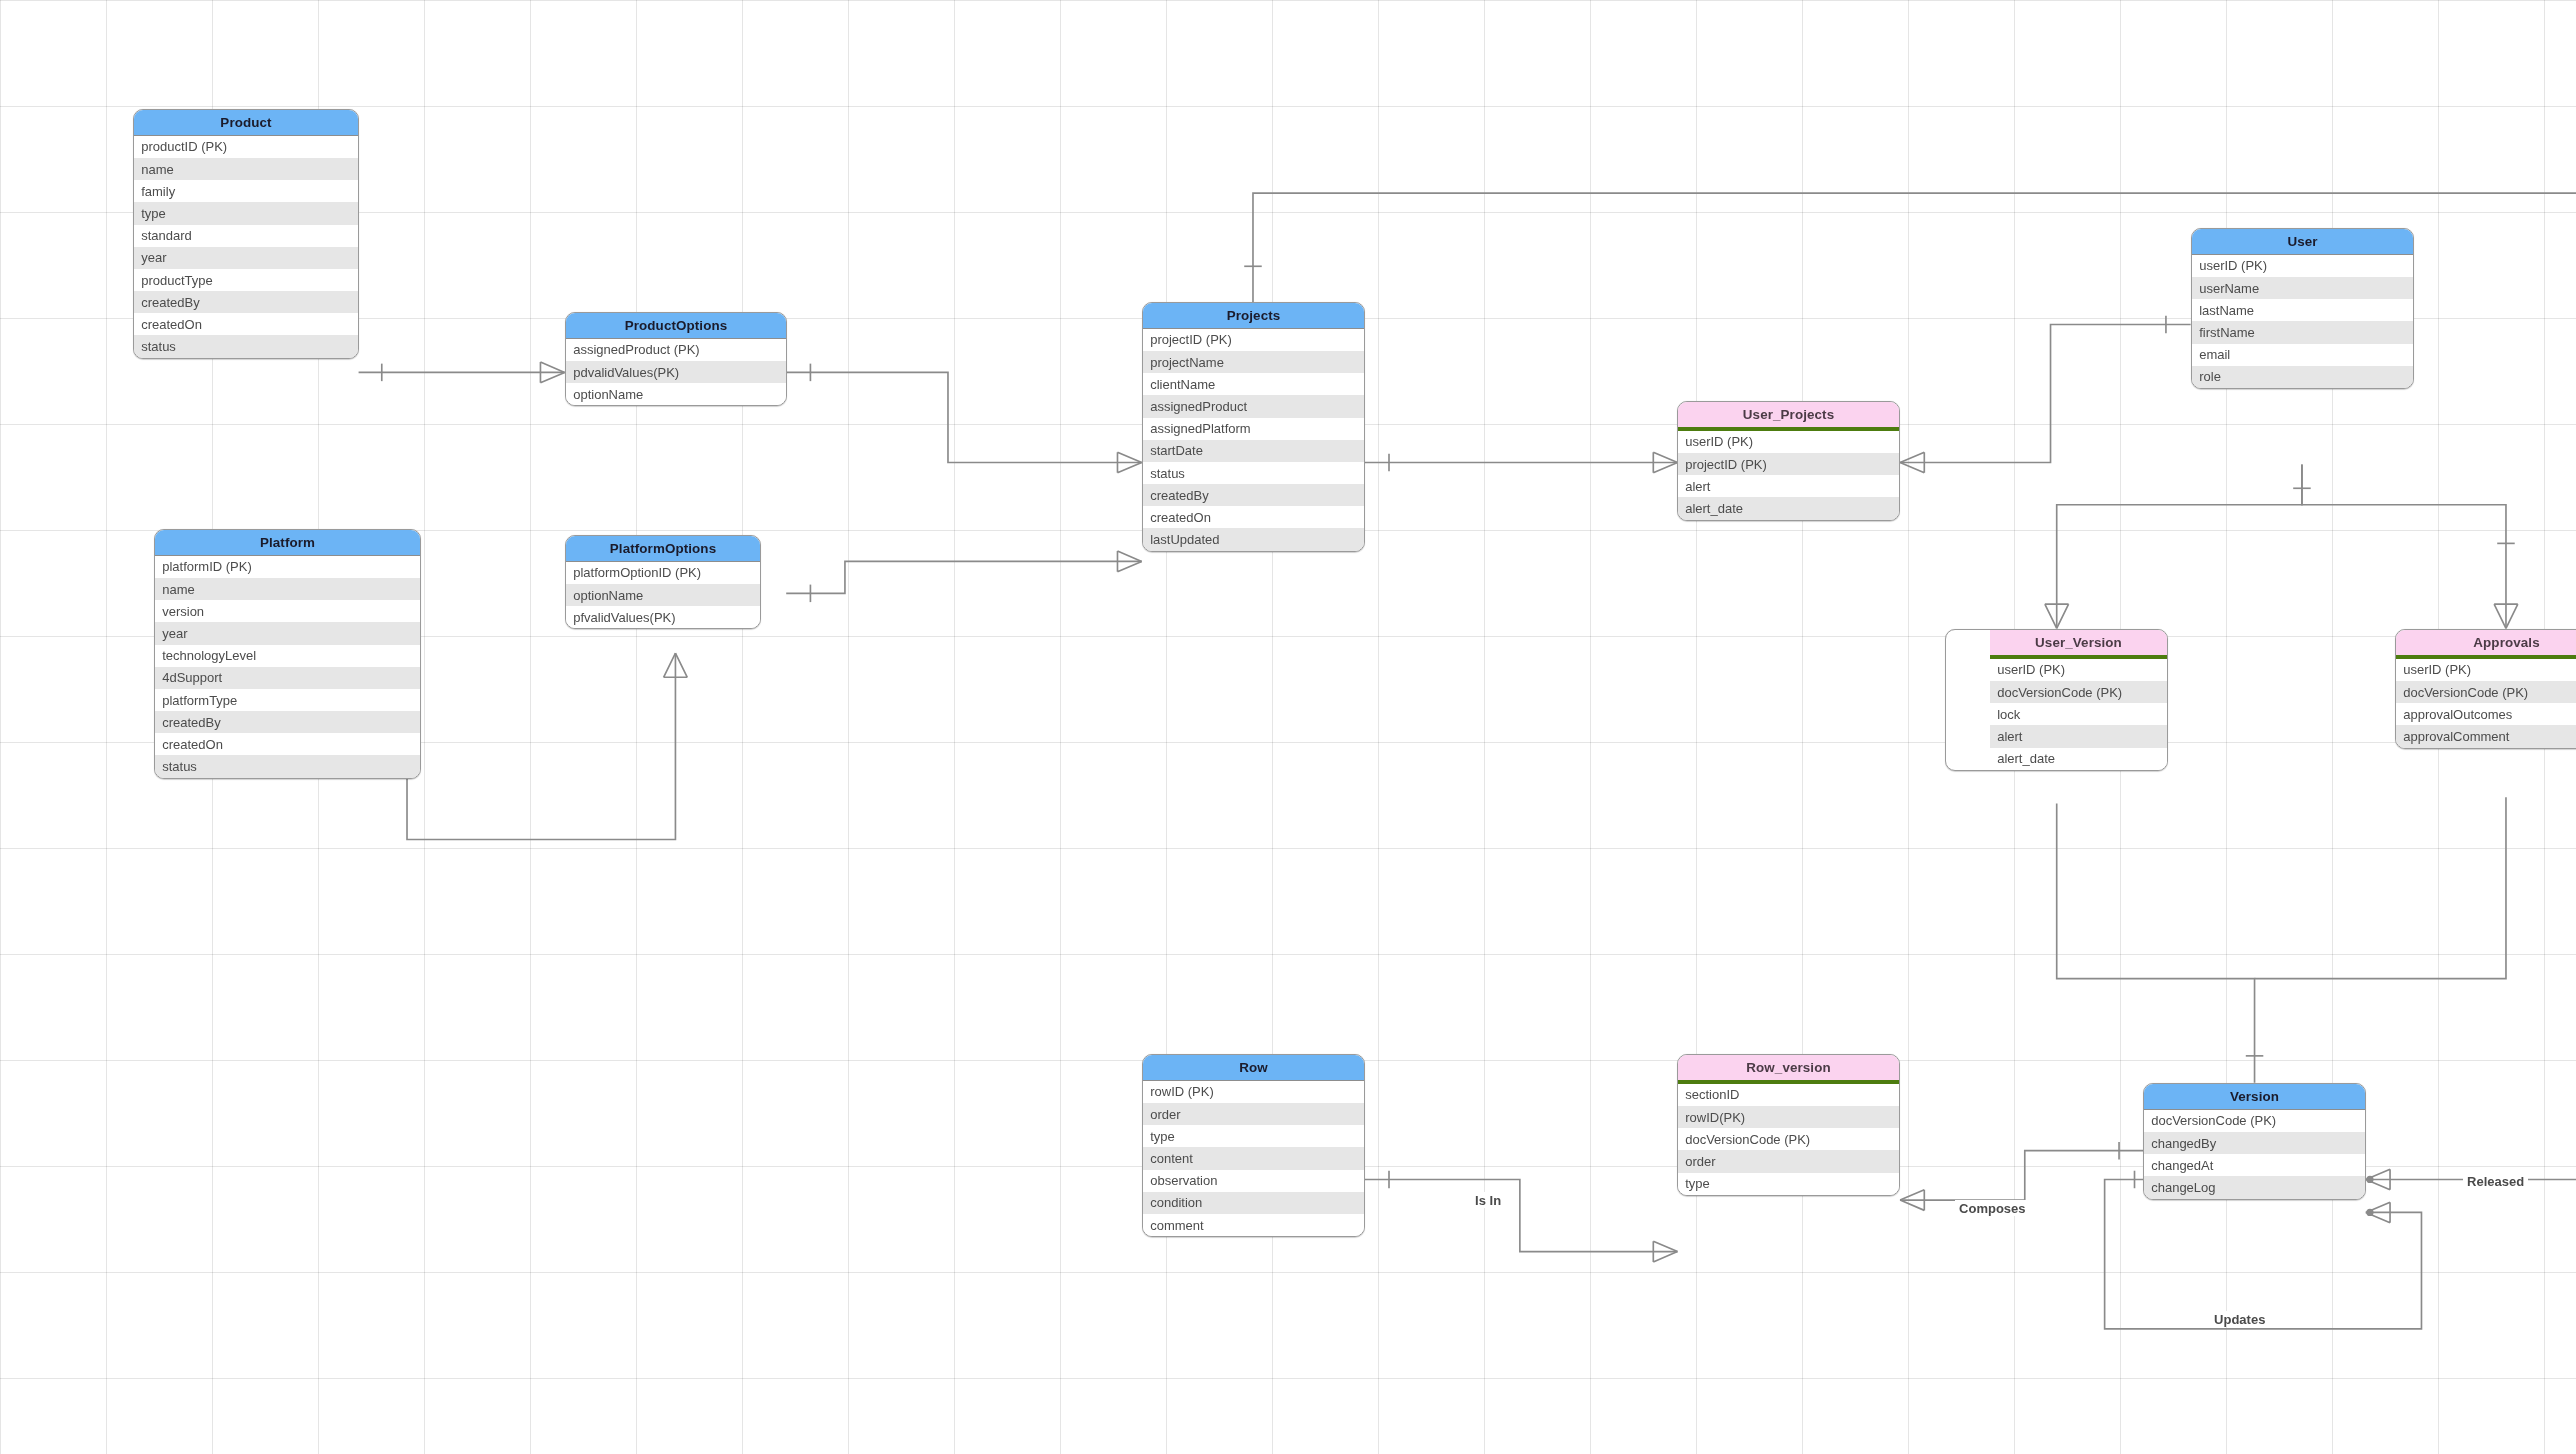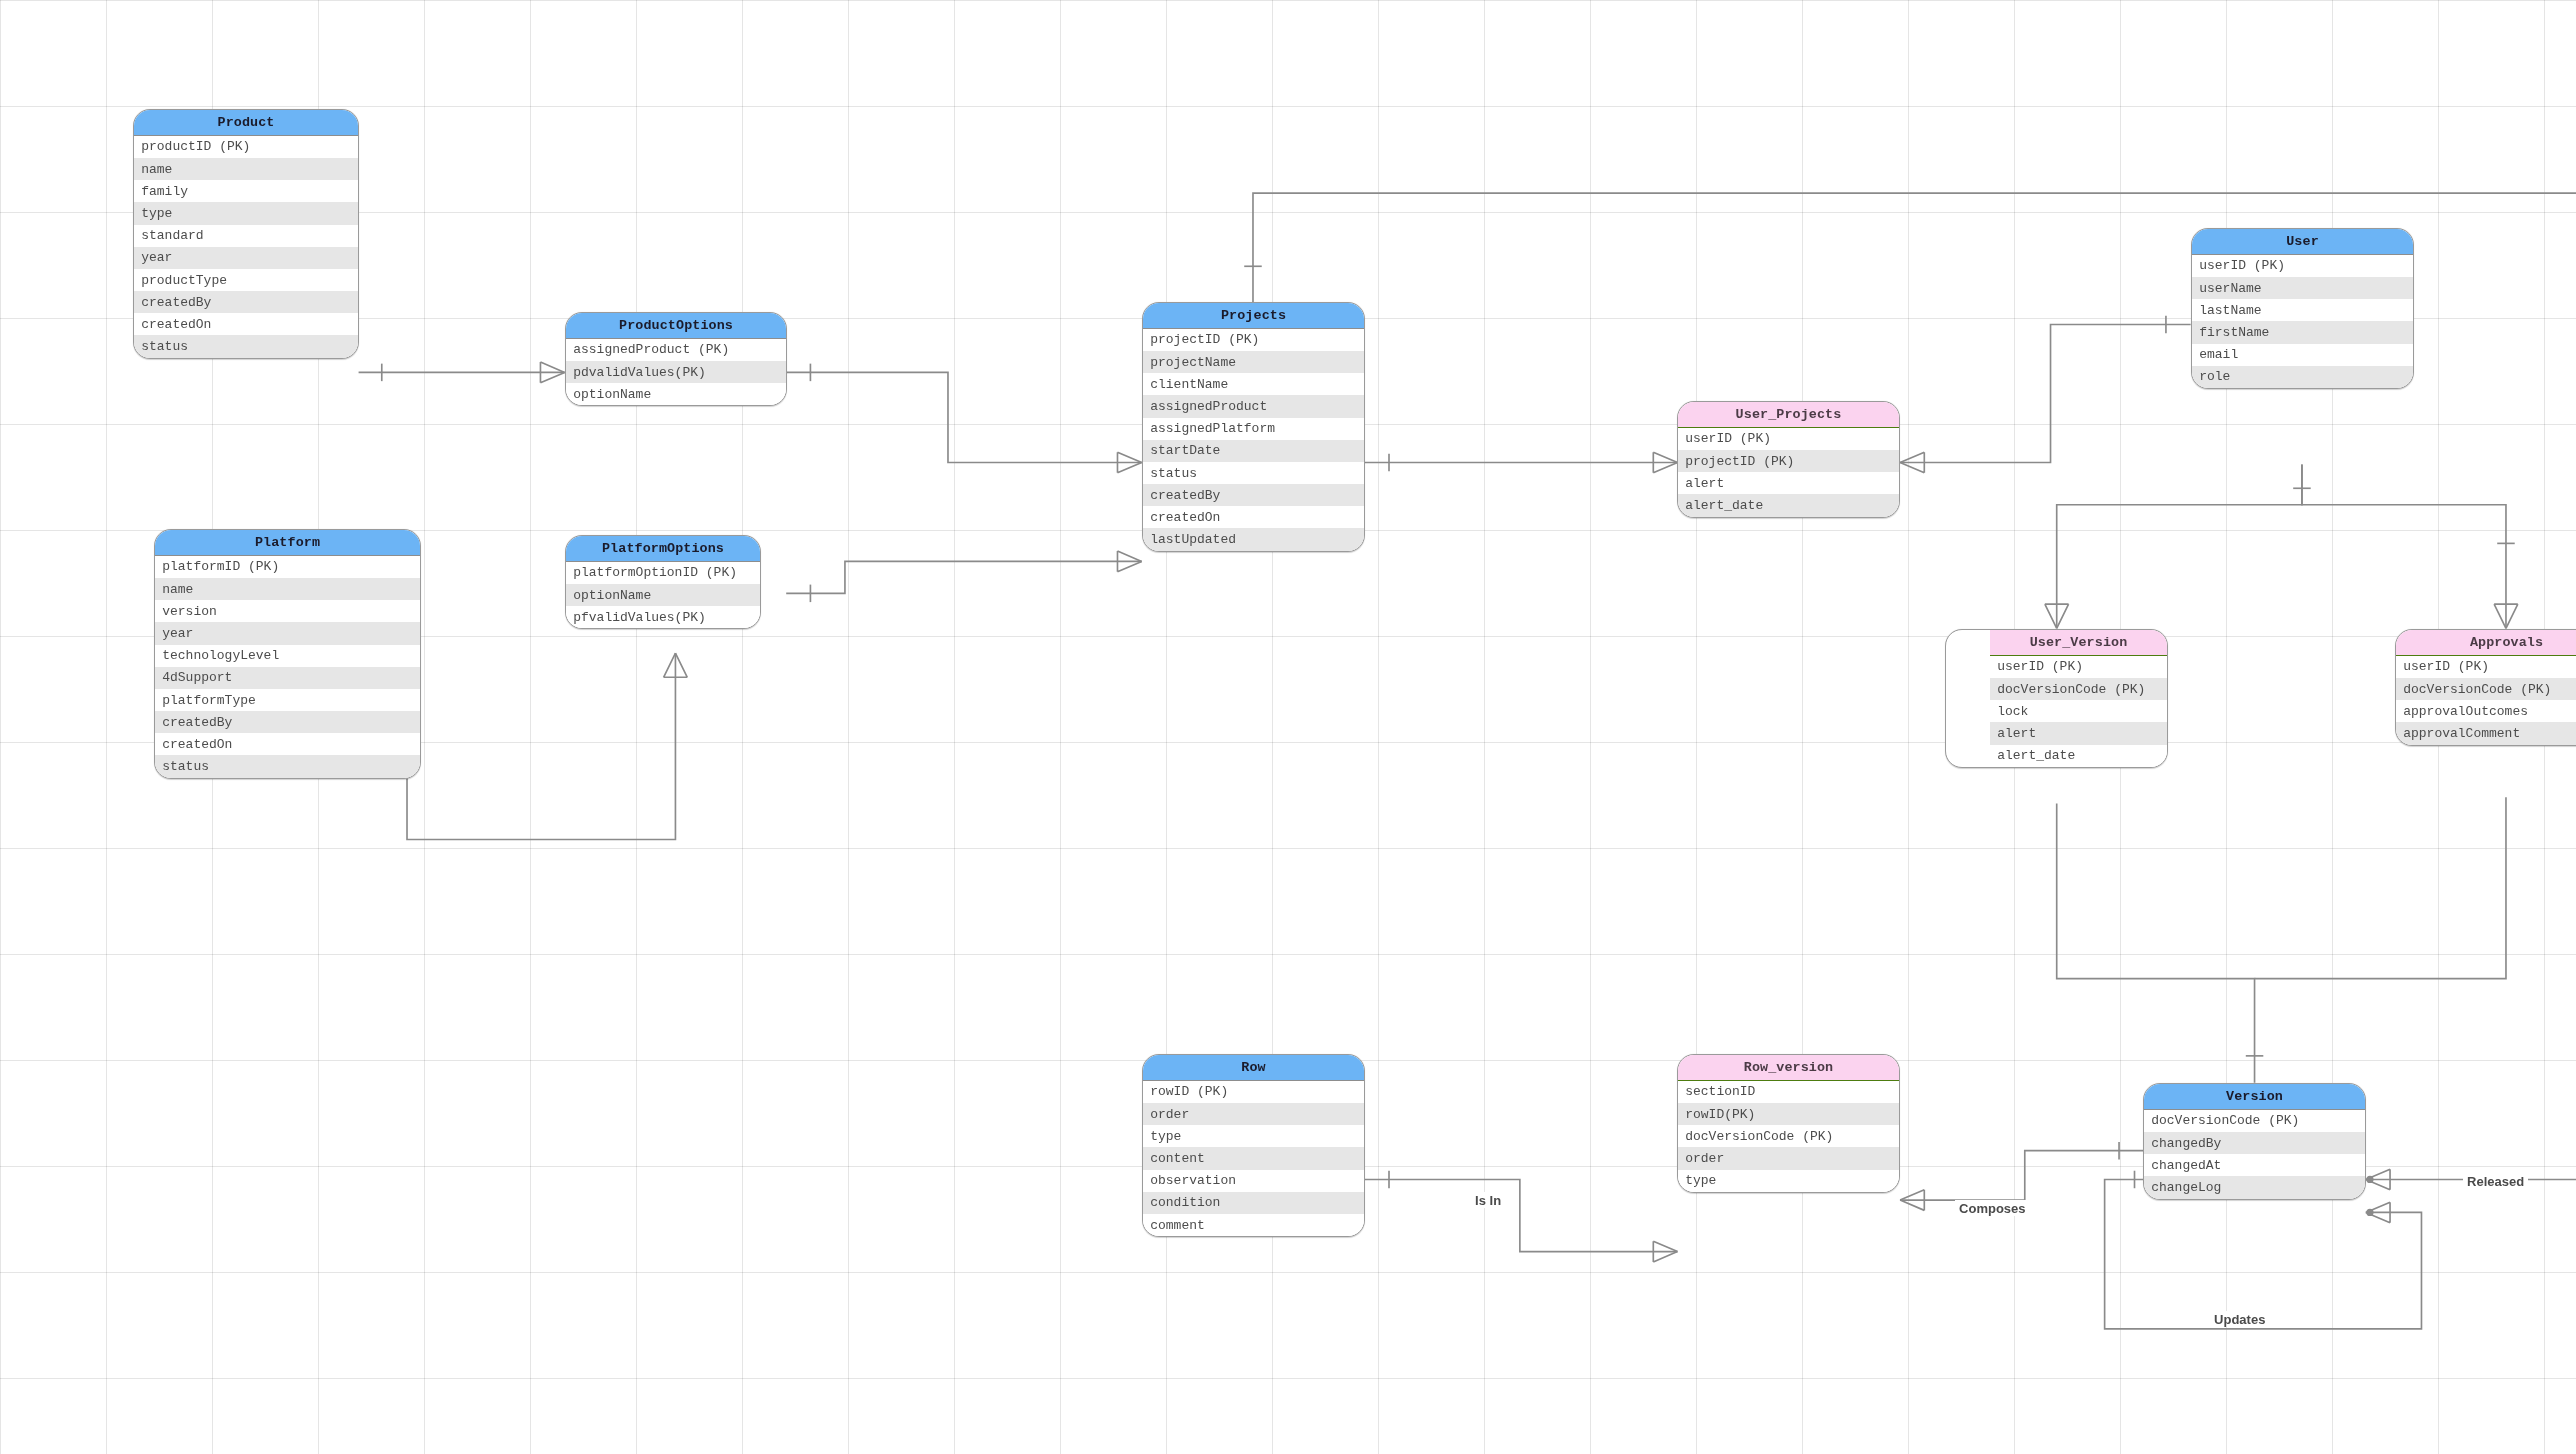--- a/index.html
+++ b/index.html
@@ -25,44 +25,43 @@
   #edges {
     position: absolute;
     left: 0; top: 0;
     width: 3320px;
     height: 1454px;
     pointer-events: none;
   }
   .entity {
     position: absolute;
     border: 1px solid #9a9a9a;
-    border-radius: 17px;
+    border-radius: 10px;
     box-sizing: border-box;
     background: #ffffff;
     overflow: hidden;
     box-shadow: 0 0.5px 1px rgba(0,0,0,0.18);
     z-index: 5;
-    font-family: Liberation Mono, monospace;
   }
   .entity .hdr {
     text-align: center;
     font-weight: bold;
     font-size: 13.4px;
     color: #1b1b2b;
     padding: 5.7px 0 5.7px 0;
     letter-spacing: 0.1px;
     line-height: 1.0;
   }
   .entity.blue .hdr {
     background: #6CB4F5;
     border-bottom: 1px solid #8d8d8d;
   }
   .entity.pink .hdr {
     background: #FBD3EF;
-    border-bottom: 1px solid #4d7c0f;
+    border-bottom: 4px solid #4d7c0f;
     color: #4b3b46;
   }
   .attr {
     font-size: 13px;
     color: #4c4c4c;
     padding: 4.6px 0 4.6px 7.2px;
     line-height: 1.0;
     white-space: nowrap;
   }
   .attr.alt { background: #e6e6e6; }

